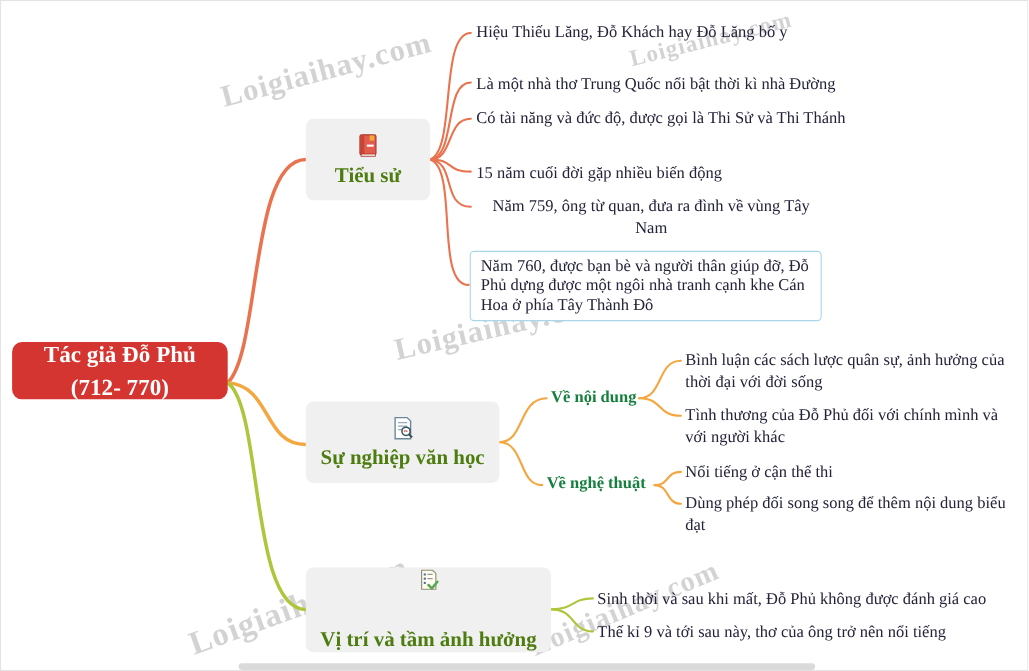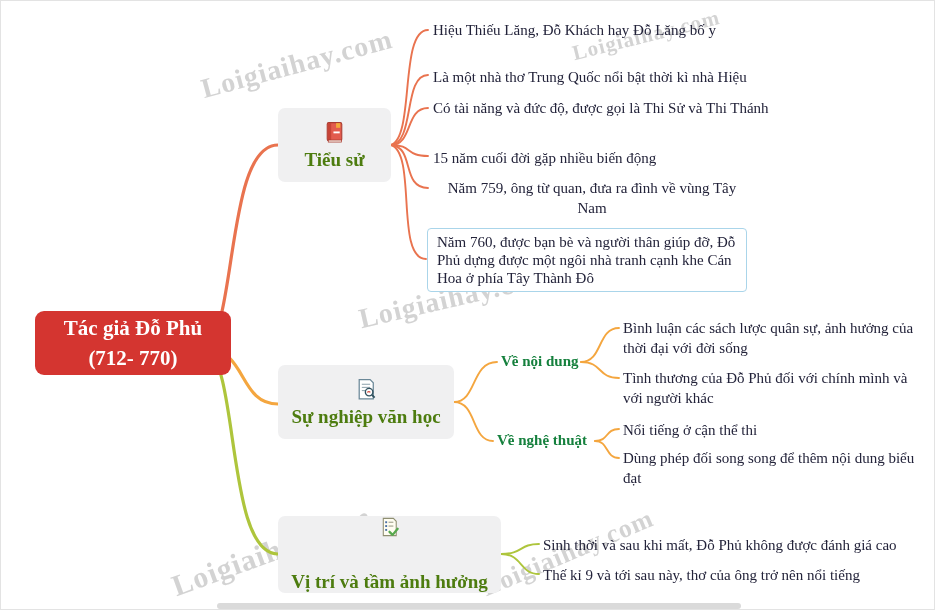--- a/index.html
+++ b/index.html
@@ -8,24 +8,24 @@
   }
   html,body{margin:0;padding:0;}
   body{font-family:"Liberation Serif","DejaVu Serif",serif;background:#fff;}
   .canvas{position:relative;width:935px;height:610px;background:#fff;
           border:1px solid #e3e3e3;box-sizing:border-box;overflow:hidden;}
   svg.edges{position:absolute;left:0;top:0;pointer-events:none;}
   .edge{fill:none;stroke-linecap:round;}
   .eb1{stroke:var(--b1);} .eb2{stroke:var(--b2);} .eb3{stroke:var(--b3);}
   .main{stroke-width:3.2;} .sub{stroke-width:1.9;}
 
-  .root-node{position:absolute;left:10px;top:310px;width:196px;height:64px;
+  .root-node{position:absolute;left:10px;top:310px;width:196px;height:52px;
     background:var(--root-bg);border-radius:9px;color:#fff;font-weight:bold;
     font-size:21px;display:flex;flex-direction:column;justify-content:center;
-    align-items:center;line-height:1.45;text-align:center;margin-left:24px;}
+    align-items:center;line-height:1.45;text-align:center;}
   .gnode{position:absolute;background:var(--node-bg);border-radius:7px;
     display:flex;flex-direction:column;align-items:center;justify-content:center;
     gap:4px;}
   .gnode .nlabel{font-weight:bold;font-size:19px;color:#4d7c0f;white-space:nowrap;}
   .gnode svg{display:block;}
 
   .leaf{position:absolute;font-weight:normal;font-size:15px;color:var(--txt);
     line-height:20px;}
   .nw{white-space:nowrap;}
   .boxed{border:1px solid var(--box-border);border-radius:4px;background:#fff;
@@ -110,21 +110,21 @@
       <line x1="10.5" y1="6.5" x2="15.5" y2="6.5" stroke="#9a9a85" stroke-width="1.1"></line>
       <rect x="7" y="9.5" width="2" height="2" fill="#4a6fa5"></rect>
       <line x1="10.5" y1="10.5" x2="15.5" y2="10.5" stroke="#9a9a85" stroke-width="1.1"></line>
       <rect x="7" y="13.5" width="2" height="2" fill="#4a6fa5"></rect>
       <path d="M11.5 16.5l3.2 3.2 5.3-6.3" stroke="#57a84e" stroke-width="2.4" fill="none" stroke-linecap="round" stroke-linejoin="round"></path>
     </svg>
     <div class="nlabel">Vị trí và tầm ảnh hưởng</div>
   </div>
 
   <div class="leaf" style="left:432px;top:19px;width:292px;">Hiệu Thiếu Lăng, Đỗ Khách hay Đỗ Lăng bố y</div>
-  <div class="leaf nw" style="left:432px;top:66px;">Là một nhà thơ Trung Quốc nổi bật thời kì nhà Hiệu</div>
+  <div class="leaf nw" style="left:432px;top:66px;">Là một nhà thơ Trung Quốc nổi bật thời kì nhà Đường</div>
   <div class="leaf" style="left:432px;top:97px;width:340px;">Có tài năng và đức độ, được gọi là Thi Sử và Thi Thánh</div>
   <div class="leaf nw" style="left:432px;top:147px;">15 năm cuối đời gặp nhiều biến động</div>
   <div class="leaf" style="left:432px;top:177px;width:318px;text-align:center;">Năm 759, ông từ quan, đưa ra đình về vùng Tây Nam</div>
   <div class="leaf boxed" style="left:426px;top:227px;width:300px;">Năm 760, được bạn bè và người thân giúp đỡ, Đỗ Phủ dựng được một ngôi nhà tranh cạnh khe Cán Hoa ở phía Tây Thành Đô</div>
 
   <div class="sublabel" style="left:500px;top:352px;">Về nội dung</div>
   <div class="leaf" style="left:622px;top:317px;width:326px;max-width:306px;">Bình luận các sách lược quân sự, ảnh hưởng của thời đại với đời sống</div>
   <div class="leaf" style="left:622px;top:367px;width:298px;">Tình thương của Đỗ Phủ đối với chính mình và với người khác</div>
 
   <div class="sublabel" style="left:496px;top:431px;">Về nghệ thuật</div>

